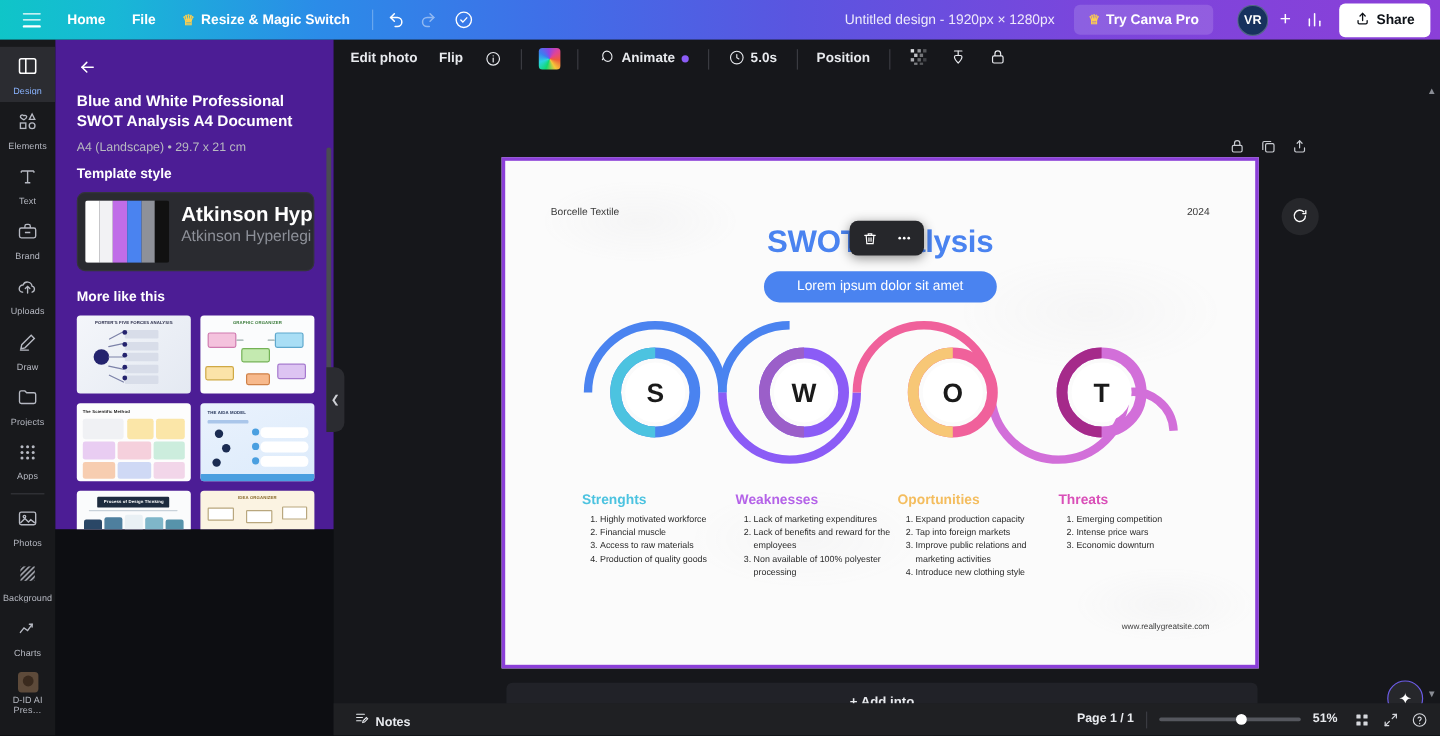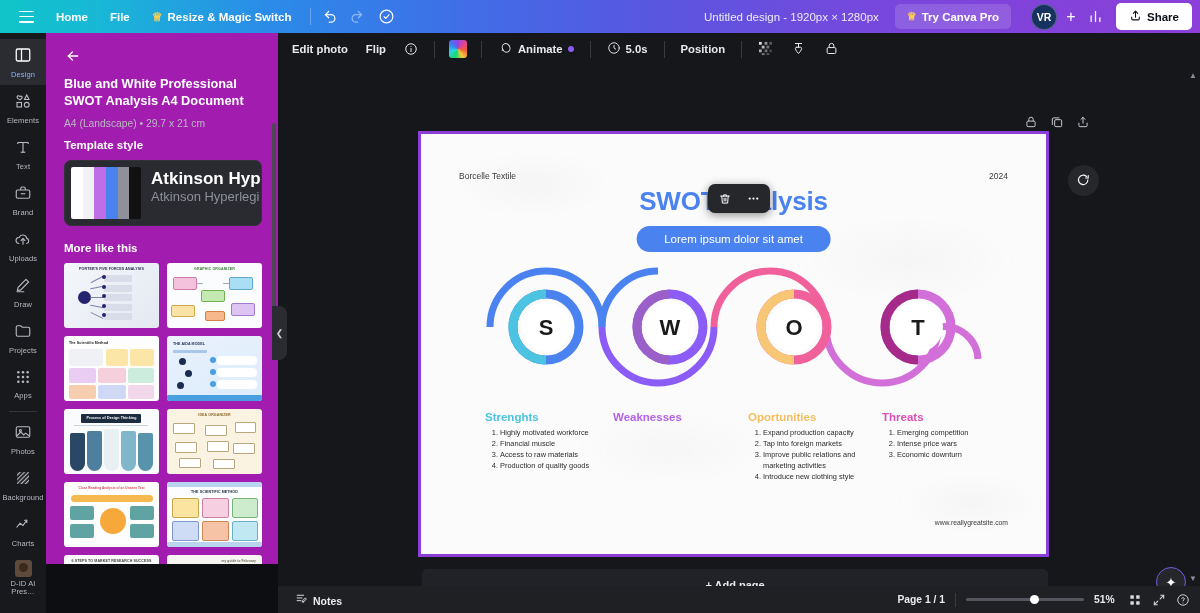--- a/index.html
+++ b/index.html
@@ -55,22 +55,22 @@
   }
   .rail-item .rlabel { font-size: 7.5px; letter-spacing: .1px; line-height: 1; text-align: center; width: 46px; overflow: hidden; }
   .rail-item.active { background: #2b2c31; color: #fff; }
   .rail-item.active .rlabel { color: #8ab4ff; }
   .rail-div { width: 28px; height: 1px; background: #35363b; margin: 4px 0; }
   .rail-avatar { width: 17px; height: 17px; border-radius: 3px; background: #5d4a3a; overflow: hidden; position: relative; }
   .rail-avatar::after { content:""; position:absolute; left:4px; top:3px; width:9px; height:9px; border-radius:50%; background:#3a2a1e; }
 
   
   #panel {
-    position: absolute; top: 33px; left: 46px; width: 232px; height: 531px;
-    background: #a21caf; overflow: hidden; z-index: 25;
+    position: absolute; top: 33px; left: 46px; width: 232px; height: 408px;
+    background: #4c1d95; overflow: hidden; z-index: 25;
   }
   #panel-back { width: 30px; height: 30px; display: flex; align-items: center; justify-content: center; margin: 8px 0 4px 12px; border-radius: 50%; }
   #panel-inner { padding: 0 16px 0 18px; }
   #tpl-title { color: #fff; font-size: 12.8px; font-weight: bold; line-height: 1.35; margin-bottom: 8px; }
   #tpl-meta { color: #b8bac0; font-size: 10.3px; margin-bottom: 10px; }
   #tpl-author { display: flex; align-items: center; gap: 7px; margin-bottom: 16px; }
   #author-badge {
     width: 17px; height: 17px; border-radius: 50%; background: #1682d4; color: #fff;
     font-size: 7.2px; font-weight: bold; display: flex; align-items: center; justify-content: center; letter-spacing:-.3px;
   }
@@ -701,20 +701,25 @@
           <ol>
             <li>Highly motivated workforce</li>
             <li>Financial muscle</li>
             <li>Access to raw materials</li>
             <li>Production of quality goods</li>
           </ol>
         </div>
 
         <div class="col" style="left:192px;width:140px;">
           <div class="col-h" style="color:#b462e8;">Weaknesses</div>
+          <ol>
+            <li>Lack of marketing expenditures</li>
+            <li>Lack of benefits and reward for the employees</li>
+            <li>Non available of 100% polyester processing</li>
+          </ol>
         </div>
 
         <div class="col" style="left:461px;width:130px;">
           <div class="col-h" style="color:#d94fb8;">Threats</div>
           <ol>
             <li>Emerging competition</li>
             <li>Intense price wars</li>
             <li>Economic downturn</li>
           </ol>
         </div>
@@ -750,21 +755,21 @@
         </div>
       </div>
 
       <div id="rotate-handle">
         <svg width="15" height="15" viewBox="0 0 24 24" fill="none" stroke="#fff" stroke-width="1.8" stroke-linecap="round">
             <path d="M19 11a7.5 7.5 0 1 1-2.3-5.4"></path>
             <path d="M19.5 4v4h-4"></path>
           </svg>
       </div>
 
-      <div id="add-page">+ Add page</div>
+      <div id="add-page">+ Add into</div>
     </div>
 
     <div id="magic-fab">✦</div>
 
     <div id="vscroll-top">▲</div>
     <div id="vscroll-arrow">▼</div>
 
     <div id="hscroll">
       <span class="arr">◀</span>
       <span class="track"></span>

